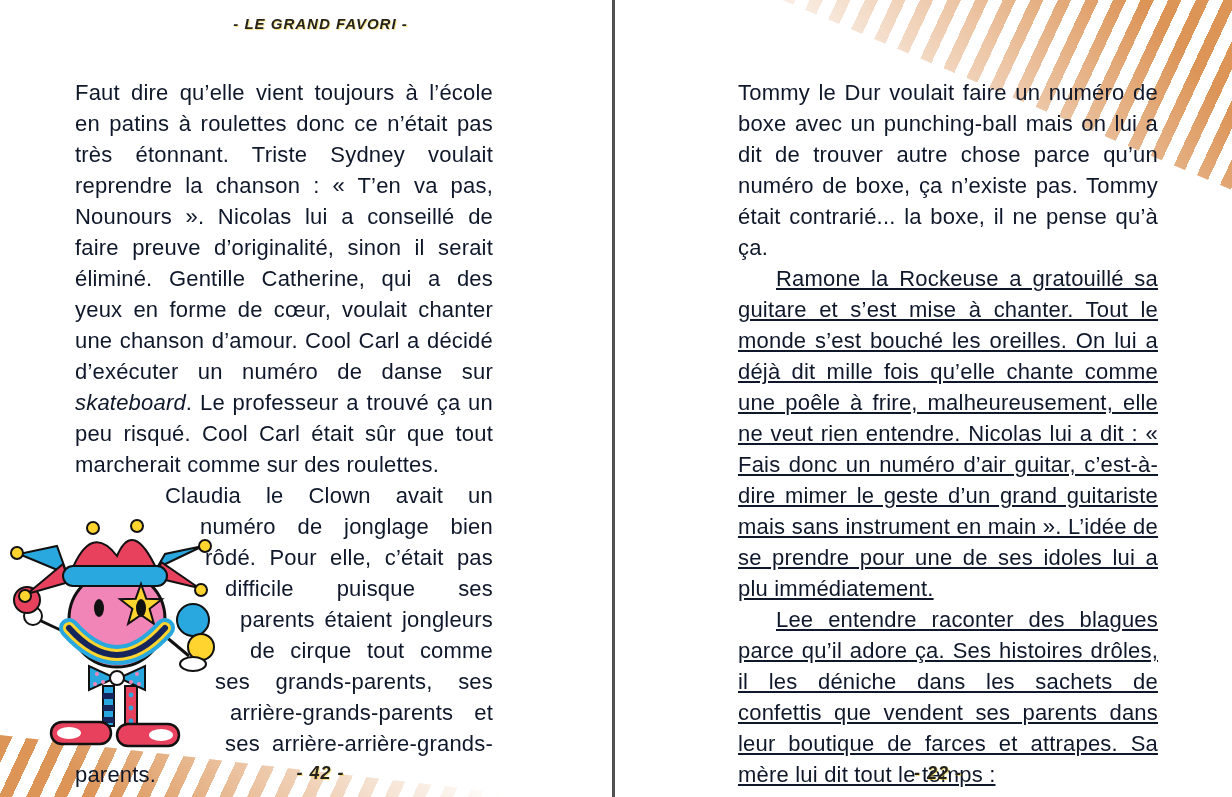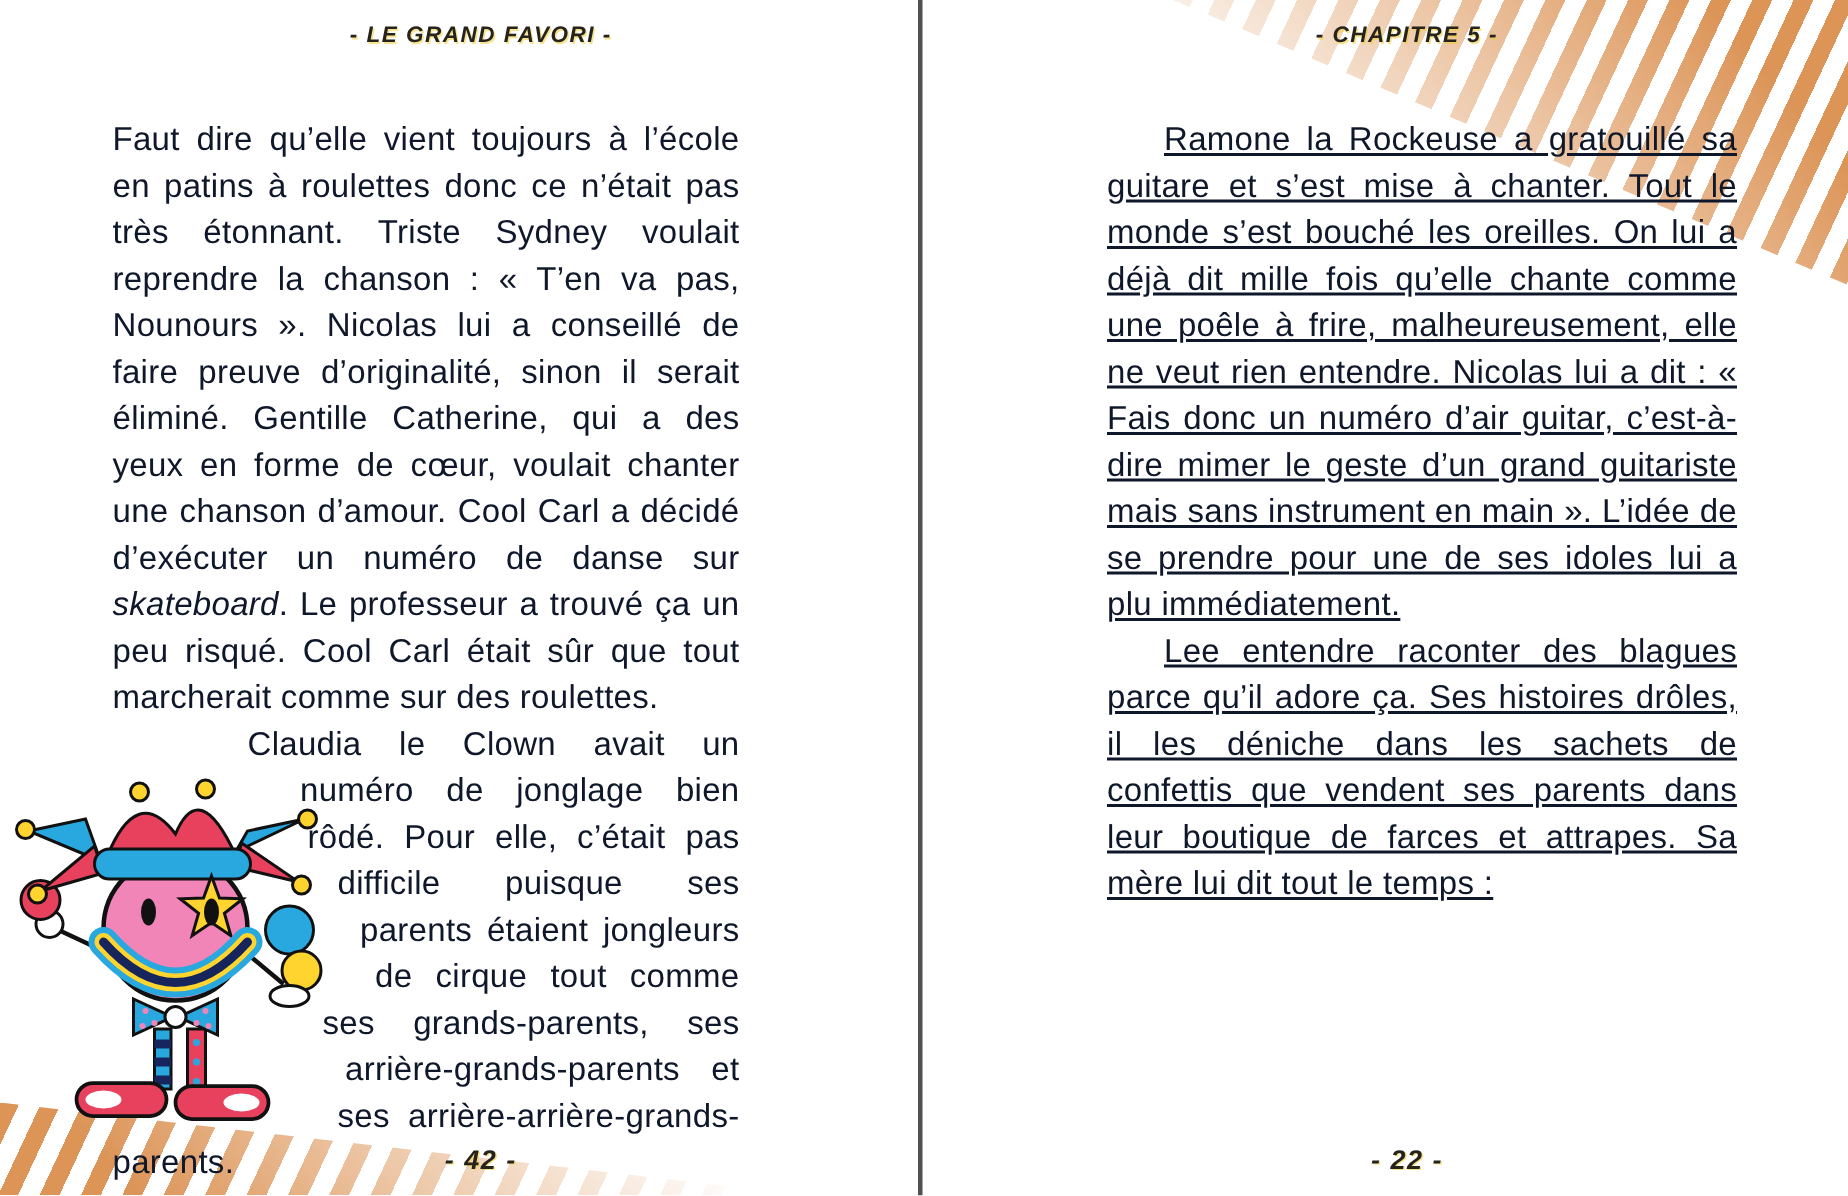--- a/index.html
+++ b/index.html
@@ -149,21 +149,21 @@
       </div>
     </div>
     <div>
         <p class="para"><span>Claudia le Clown avait un numéro de jonglage bien rôdé. Pour elle, c’était pas difficile puisque ses parents étaient jongleurs de cirque tout comme ses grands-parents, ses arrière-grands-parents et ses arrière-arrière-grands-parents.</span></p>
       </div>
   </div>
   <footer class="folio">- 42 -</footer>
 </section>
 
 <section class="page page-right">
-  <header class="runhead">- CHAPITRE 5 -</header>
   <div class="text-col">
     <div>
+        <p class="para"><span>Tommy le Dur voulait faire un numéro de boxe avec un punching-ball mais on lui a dit de trouver autre chose parce qu’un numéro de boxe, ça n’existe pas. Tommy était contrarié... la boxe, il ne pense qu’à ça.</span></p>
         <p class="para indent"><span>Ramone la Rockeuse a gratouillé sa guitare et s’est mise à chanter. Tout le monde s’est bouché les oreilles. On lui a déjà dit mille fois qu’elle chante comme une poêle à frire, malheureusement, elle ne veut rien entendre. Nicolas lui a dit : « Fais donc un numéro d’air guitar, c’est-à-dire mimer le geste d’un grand guitariste mais sans instrument en main ». L’idée de se prendre pour une de ses idoles lui a plu immédiatement.</span></p>
         <p class="para indent"><span>Lee entendre raconter des blagues parce qu’il adore ça. Ses histoires drôles, il les déniche dans les sachets de confettis que vendent ses parents dans leur boutique de farces et attrapes. Sa mère lui dit tout le temps :</span></p>
       </div>
   </div>
   <footer class="folio">- 22 -</footer>
 </section>
 
 </body></html>

